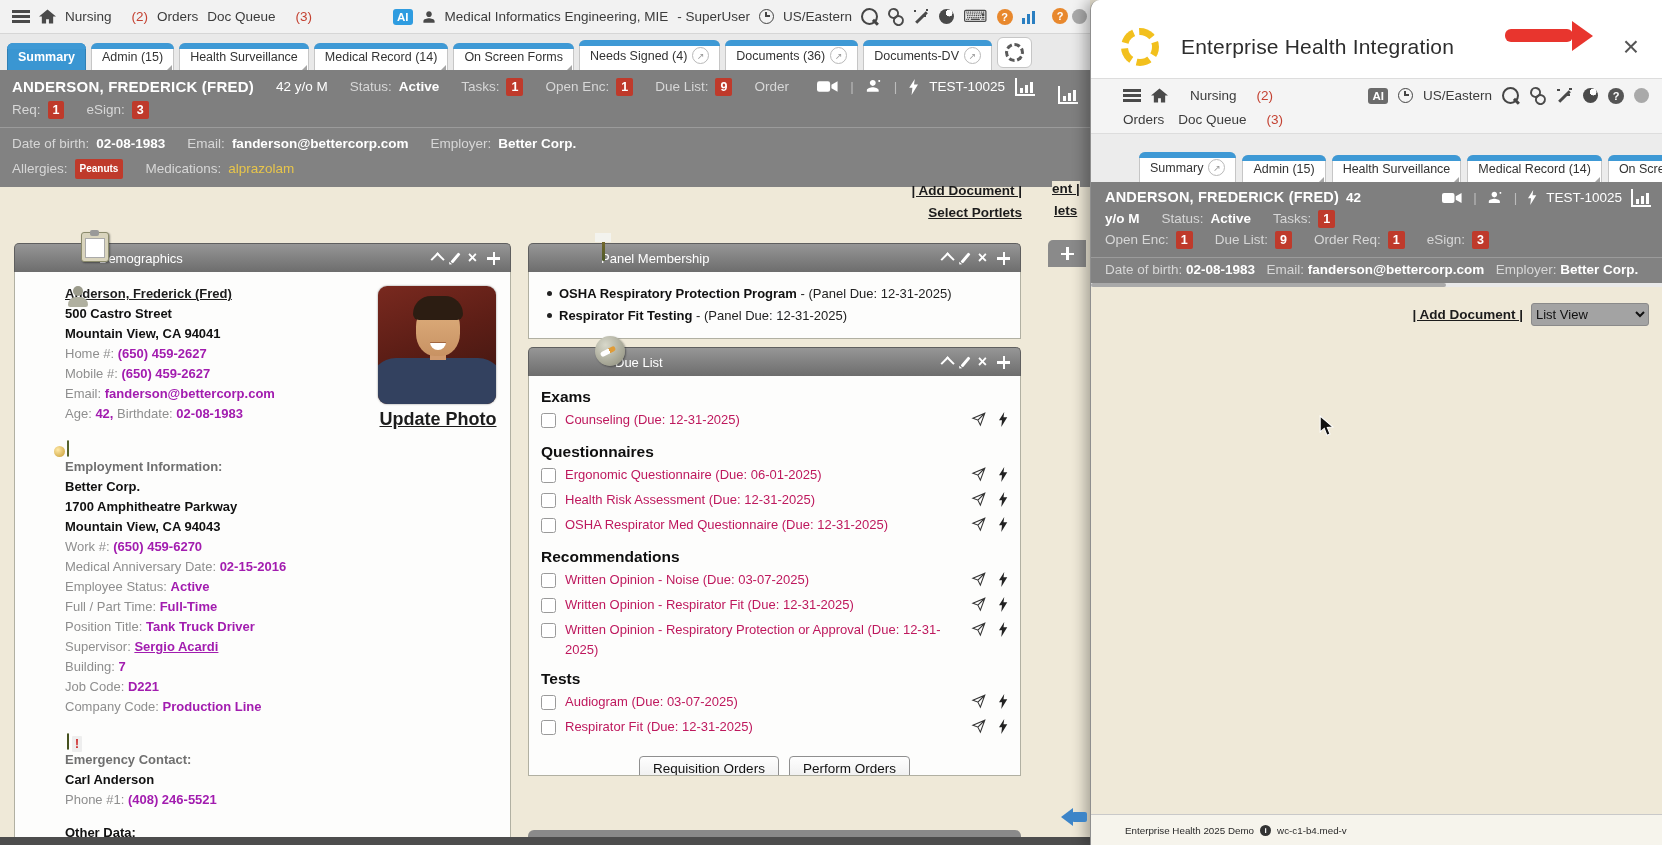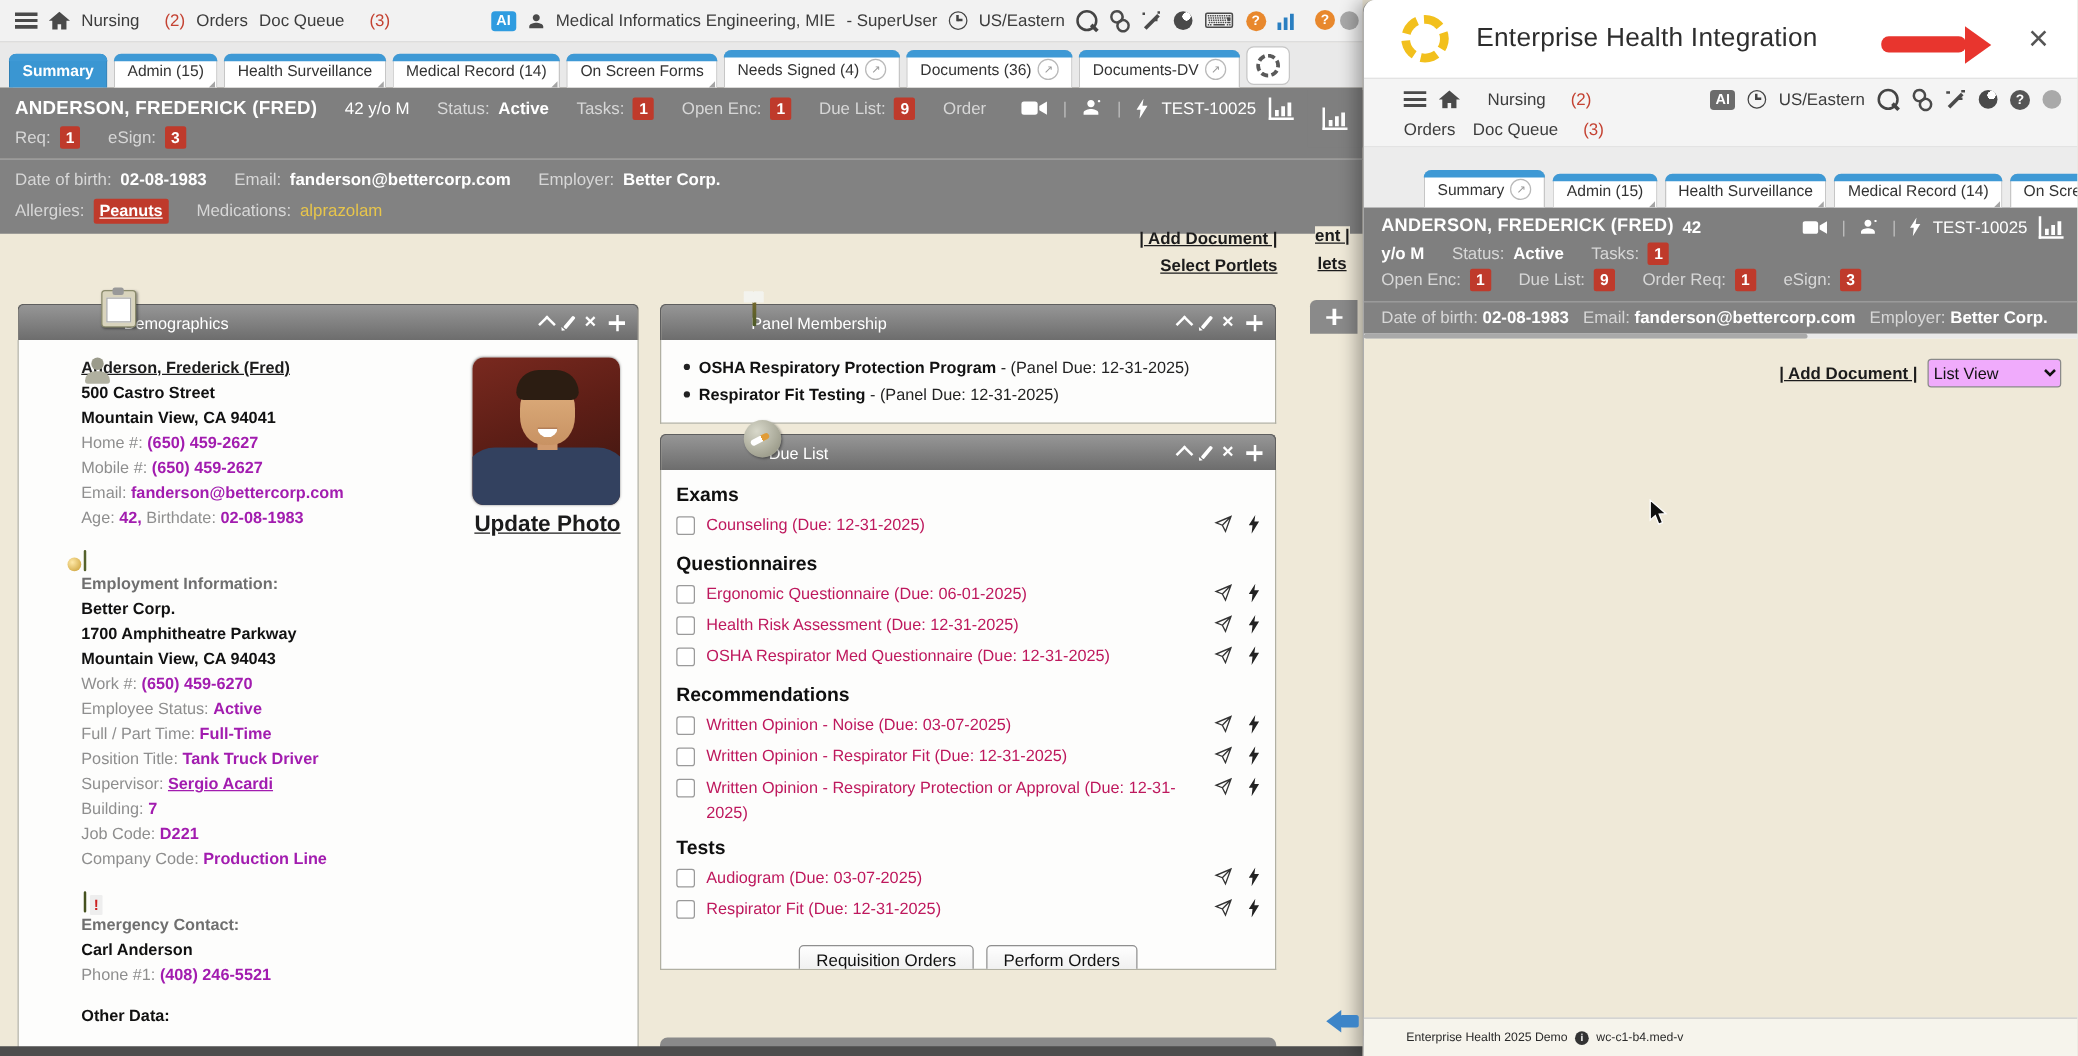--- a/index.html
+++ b/index.html
@@ -124,38 +124,38 @@
   .bottombar{position:absolute;left:0;top:837px;width:1090px;height:8px;background:#4d4d4d;}
 
   
   .frag{position:absolute;z-index:3;}
   .fragtext{font-size:13.5px;font-weight:bold;color:#1c1c1c;text-decoration:underline;background:#efe9d8;}
   .fragbox{width:38px;height:27px;background:#8a8a8a;border-radius:5px 0 0 0;display:flex;align-items:center;justify-content:center;}
   .fraggray{width:44px;height:46px;background:#7f7f7f;display:flex;align-items:center;justify-content:center;}
 
   
   .overlay{position:absolute;left:1090px;top:0;width:572px;height:845px;background:#fff;border-left:1px solid #8f8f8f;border-radius:10px 0 0 0;box-shadow:-5px 0 14px rgba(0,0,0,.3);z-index:10;overflow:hidden;}
-  .ov-header{height:62px;display:flex;align-items:center;padding:0 20px 0 30px;background:#fff;position:relative;}
+  .ov-header{height:62px;display:flex;align-items:center;padding:16px 20px 0 30px;background:#fff;position:relative;}
   .ov-gear{width:24px;height:24px;border:7px dashed #f2c01d;border-radius:50%;margin-right:22px;}
   .ov-title{font-size:21px;color:#2d2d2d;letter-spacing:.2px;}
   .ov-x{margin-left:auto;font-size:28px;color:#555;font-weight:300;line-height:1;cursor:pointer;padding:0 4px;}
   .redarrow{position:absolute;right:90px;top:29px;width:68px;height:13px;background:#e8352e;border-radius:6px;}
   .redarrow::after{content:"";position:absolute;right:-20px;top:-8px;width:0;height:0;border-left:21px solid #e8352e;border-top:15px solid transparent;border-bottom:15px solid transparent;}
   .ov-nav{background:#f4f4f4;border-top:1px solid #ddd;border-bottom:1px solid #ddd;padding:8px 14px 6px 32px;font-size:13.5px;color:#3c3c3c;}
   .ov-nav .row1{display:flex;align-items:center;gap:10px;white-space:nowrap;}
   .ov-nav .row2{display:flex;align-items:center;gap:14px;margin-top:8px;}
   .ov-tabs{background:#ececec;padding:12px 0 0 48px;display:flex;align-items:flex-end;gap:6px;height:36px;overflow:hidden;}
   .ov-ptbar{background:#7f7f7f;color:#fff;font-size:13.5px;padding:5px 12px 7px 14px;line-height:21px;}
   .ov-ptbar .line{display:flex;align-items:center;gap:7px;white-space:nowrap;overflow:hidden;}
   .ov-dobline{background:#828282;border-top:1px solid #9b9b9b;color:#fff;font-size:13.5px;padding:4px 12px 6px 14px;white-space:nowrap;overflow:hidden;}
   .ov-scroll{height:4px;background:#e9e9e9;position:relative;}
   .ov-scroll::before{content:"";position:absolute;left:0;top:0;height:4px;width:62%;background:#a9a9a9;border-radius:2px;}
   .ov-content{position:relative;background:#efe9d8;height:545px;}
   .ov-addrow{position:absolute;right:14px;top:16px;display:flex;align-items:center;gap:8px;font-size:13.5px;font-weight:bold;color:#1c1c1c;}
-  .ov-select{font-family:inherit;font-size:13px;height:23px;width:107px;border:1px solid #8a8a8a;border-radius:3px;background:#f0abfc;color:#111;}
+  .ov-select{font-family:inherit;font-size:13px;height:23px;width:118px;border:1px solid #8a8a8a;border-radius:3px;background:#a3a3a3;color:#111;}
   .cursor{position:absolute;left:228px;top:128px;}
   .ov-footer{position:absolute;left:0;bottom:0;width:100%;height:31px;background:#f6f4ec;border-top:1px solid #c9c9c9;display:flex;align-items:center;gap:6px;padding:0 10px 0 34px;font-size:9.8px;color:#2a2a2a;white-space:nowrap;box-sizing:border-box;}
   .info-i{width:11px;height:11px;min-width:11px;border-radius:50%;background:#333;color:#fff;font-size:8px;font-weight:bold;display:inline-flex;align-items:center;justify-content:center;}
   .pw{margin-left:14px;margin-top:44px;}
   .bluearrow{position:absolute;left:1072px;top:812px;width:15px;height:10px;background:#3d85c8;border-radius:2px;z-index:20;}
   .bluearrow::before{content:"";position:absolute;left:-11px;top:-4px;border-right:12px solid #3d85c8;border-top:9px solid transparent;border-bottom:9px solid transparent;}
 </style>
 </head>
 <body>
 
@@ -300,21 +300,21 @@
           <span style="font-weight:bold">02-08-1983</span>
         <span class="gap8"></span>
         <span class="lbl2">Email:</span>
           <span style="font-weight:bold">fanderson@bettercorp.com</span>
         <span class="gap8"></span>
         <span class="lbl2">Employer:</span>
           <span style="font-weight:bold">Better Corp.</span>
       </div>
       <div class="line" style="display:flex;gap:7px;align-items:center;">
         <span class="lbl2">Allergies:</span>
-          <span class="badge" style="font-size:13px;line-height:20px;text-decoration:underline;">Peanuts</span>
+          <span class="badge" style="font-size:10px;line-height:20px;">Peanuts</span>
         <span class="gap8"></span>
         <span class="lbl2">Medications:</span>
           <span class="med">alprazolam</span>
       </div>
     </div>
 
     <div class="toplinks">
       <div><span class="ul">| Add Document |</span></div>
       <div><span class="ul">Select Portlets</span></div>
     </div>
@@ -343,20 +343,21 @@
           <div><span class="lbl">Age:</span> <span class="val">42,</span> <span class="lbl">Birthdate:</span> <span class="val">02-08-1983</span></div>
         </div>
 
         <div class="sec">
           <span class="sec-icon icon-empcam"></span>
           <div class="sec-title">Employment Information:</div>
           <div class="bold">Better Corp.</div>
           <div class="bold">1700 Amphitheatre Parkway</div>
           <div class="bold">Mountain View, CA 94043</div>
           <div><span class="lbl">Work #:</span> <span class="val">(650) 459-6270</span></div>
+          <div><span class="lbl">Medical Anniversary Date:</span> <span class="val">02-15-2016</span></div>
           <div><span class="lbl">Employee Status:</span> <span class="val">Active</span></div>
           <div><span class="lbl">Full / Part Time:</span> <span class="val">Full-Time</span></div>
           <div><span class="lbl">Position Title:</span> <span class="val">Tank Truck Driver</span></div>
           <div><span class="lbl">Supervisor:</span> <span class="val ul">Sergio Acardi</span></div>
           <div><span class="lbl">Building:</span> <span class="val">7</span></div>
           <div><span class="lbl">Job Code:</span> <span class="val">D221</span></div>
           <div><span class="lbl">Company Code:</span> <span class="val">Production Line</span></div>
         </div>
 
         <div class="sec">

